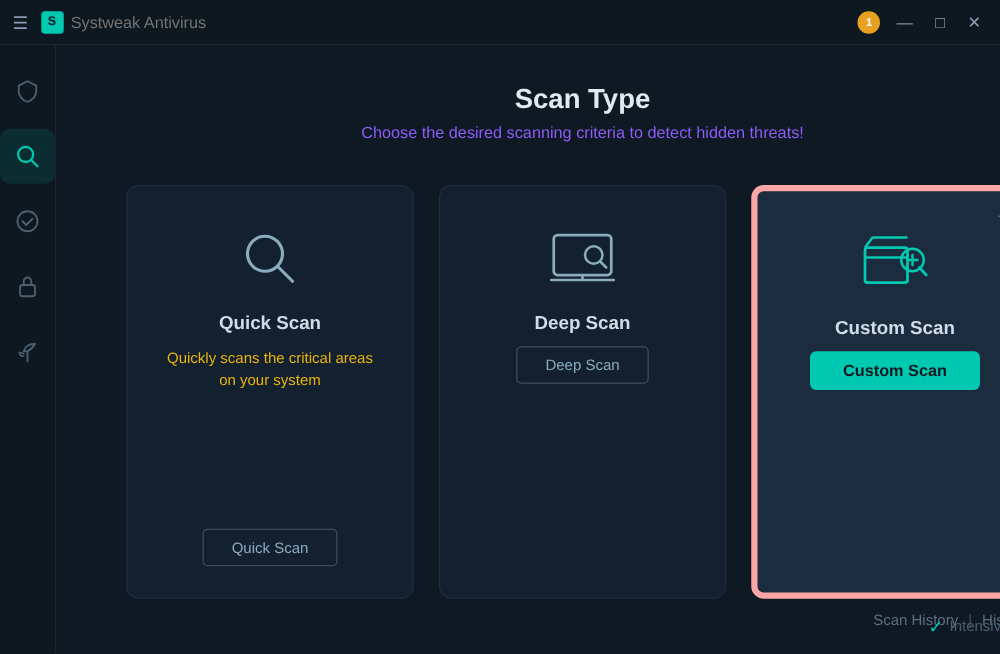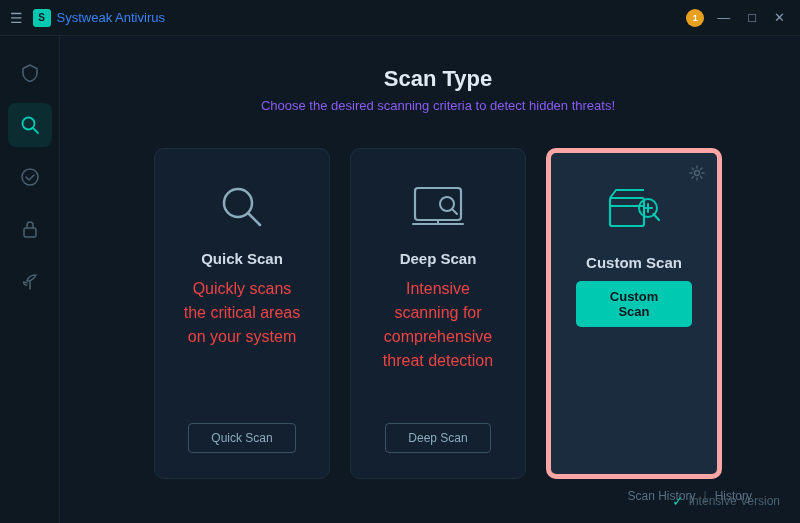--- a/index.html
+++ b/index.html
@@ -40,21 +40,21 @@
       border-radius: 3px;
       display: flex;
       align-items: center;
       justify-content: center;
       font-size: 10px;
       font-weight: bold;
       color: #0d1820;
     }
     .titlebar-title {
       font-size: 13px;
-      color: #3b82f6;
+      color: #737373;
       font-weight: 500;
     }
     .titlebar-controls {
       position: absolute;
       right: 10px;
       display: flex;
       align-items: center;
       gap: 8px;
     }
     .titlebar-badge {
@@ -140,21 +140,21 @@
       display: flex;
       gap: 20px;
       justify-content: center;
       flex: 1;
     }
 
     .scan-card {
       background: #132030;
       border-radius: 10px;
       padding: 30px 25px 25px;
-      width: 176px;
+      width: 230px;
       display: flex;
       flex-direction: column;
       align-items: center;
       text-align: center;
       position: relative;
       border: 1px solid #1e2e3d;
     }
 
     .scan-card.highlighted {
       background: #1a2c3e;
@@ -170,22 +170,22 @@
     }
 
     .scan-card-title {
       font-size: 15px;
       font-weight: 600;
       color: #d0dce8;
       margin-bottom: 10px;
     }
 
     .scan-card-desc {
-      font-size: 16px;
-      color: #ef4444;
+      font-size: 12px;
+      color: #eab308;
       line-height: 1.5;
       margin-bottom: 20px;
       flex: 1;
     }
 
     .scan-btn {
       border: 1px solid #3a5060;
       background: transparent;
       color: #8aacbb;
       padding: 7px 22px;
@@ -337,21 +337,20 @@
         <div class="scan-card-icon">
           <svg width="54" height="46" viewBox="0 0 54 46" fill="none">
             <rect x="4" y="4" width="46" height="32" rx="3" stroke="#8aacbb" stroke-width="2.2"></rect>
             <line x1="2" y1="40" x2="52" y2="40" stroke="#8aacbb" stroke-width="2" stroke-linecap="round"></line>
             <line x1="27" y1="36" x2="27" y2="40" stroke="#8aacbb" stroke-width="2"></line>
             <circle cx="36" cy="20" r="7" stroke="#8aacbb" stroke-width="2"></circle>
             <line x1="41" y1="25" x2="46" y2="30" stroke="#8aacbb" stroke-width="2" stroke-linecap="round"></line>
           </svg>
         </div>
         <div class="scan-card-title">Deep Scan</div>
-        <div class="scan-card-desc">Intensive scanning for comprehensive threat detection</div>
         <button class="scan-btn">Deep Scan</button>
       </div>
 
       <div class="scan-card highlighted">
         <div class="settings-icon">
           <svg width="16" height="16" viewBox="0 0 16 16" fill="none">
             <circle cx="8" cy="8" r="2.5" stroke="currentColor" stroke-width="1.4"></circle>
             <path d="M8 1v2M8 13v2M1 8h2M13 8h2M3.05 3.05l1.41 1.41M11.54 11.54l1.41 1.41M3.05 12.95l1.41-1.41M11.54 4.46l1.41-1.41" stroke="currentColor" stroke-width="1.4" stroke-linecap="round"></path>
           </svg>
         </div>

